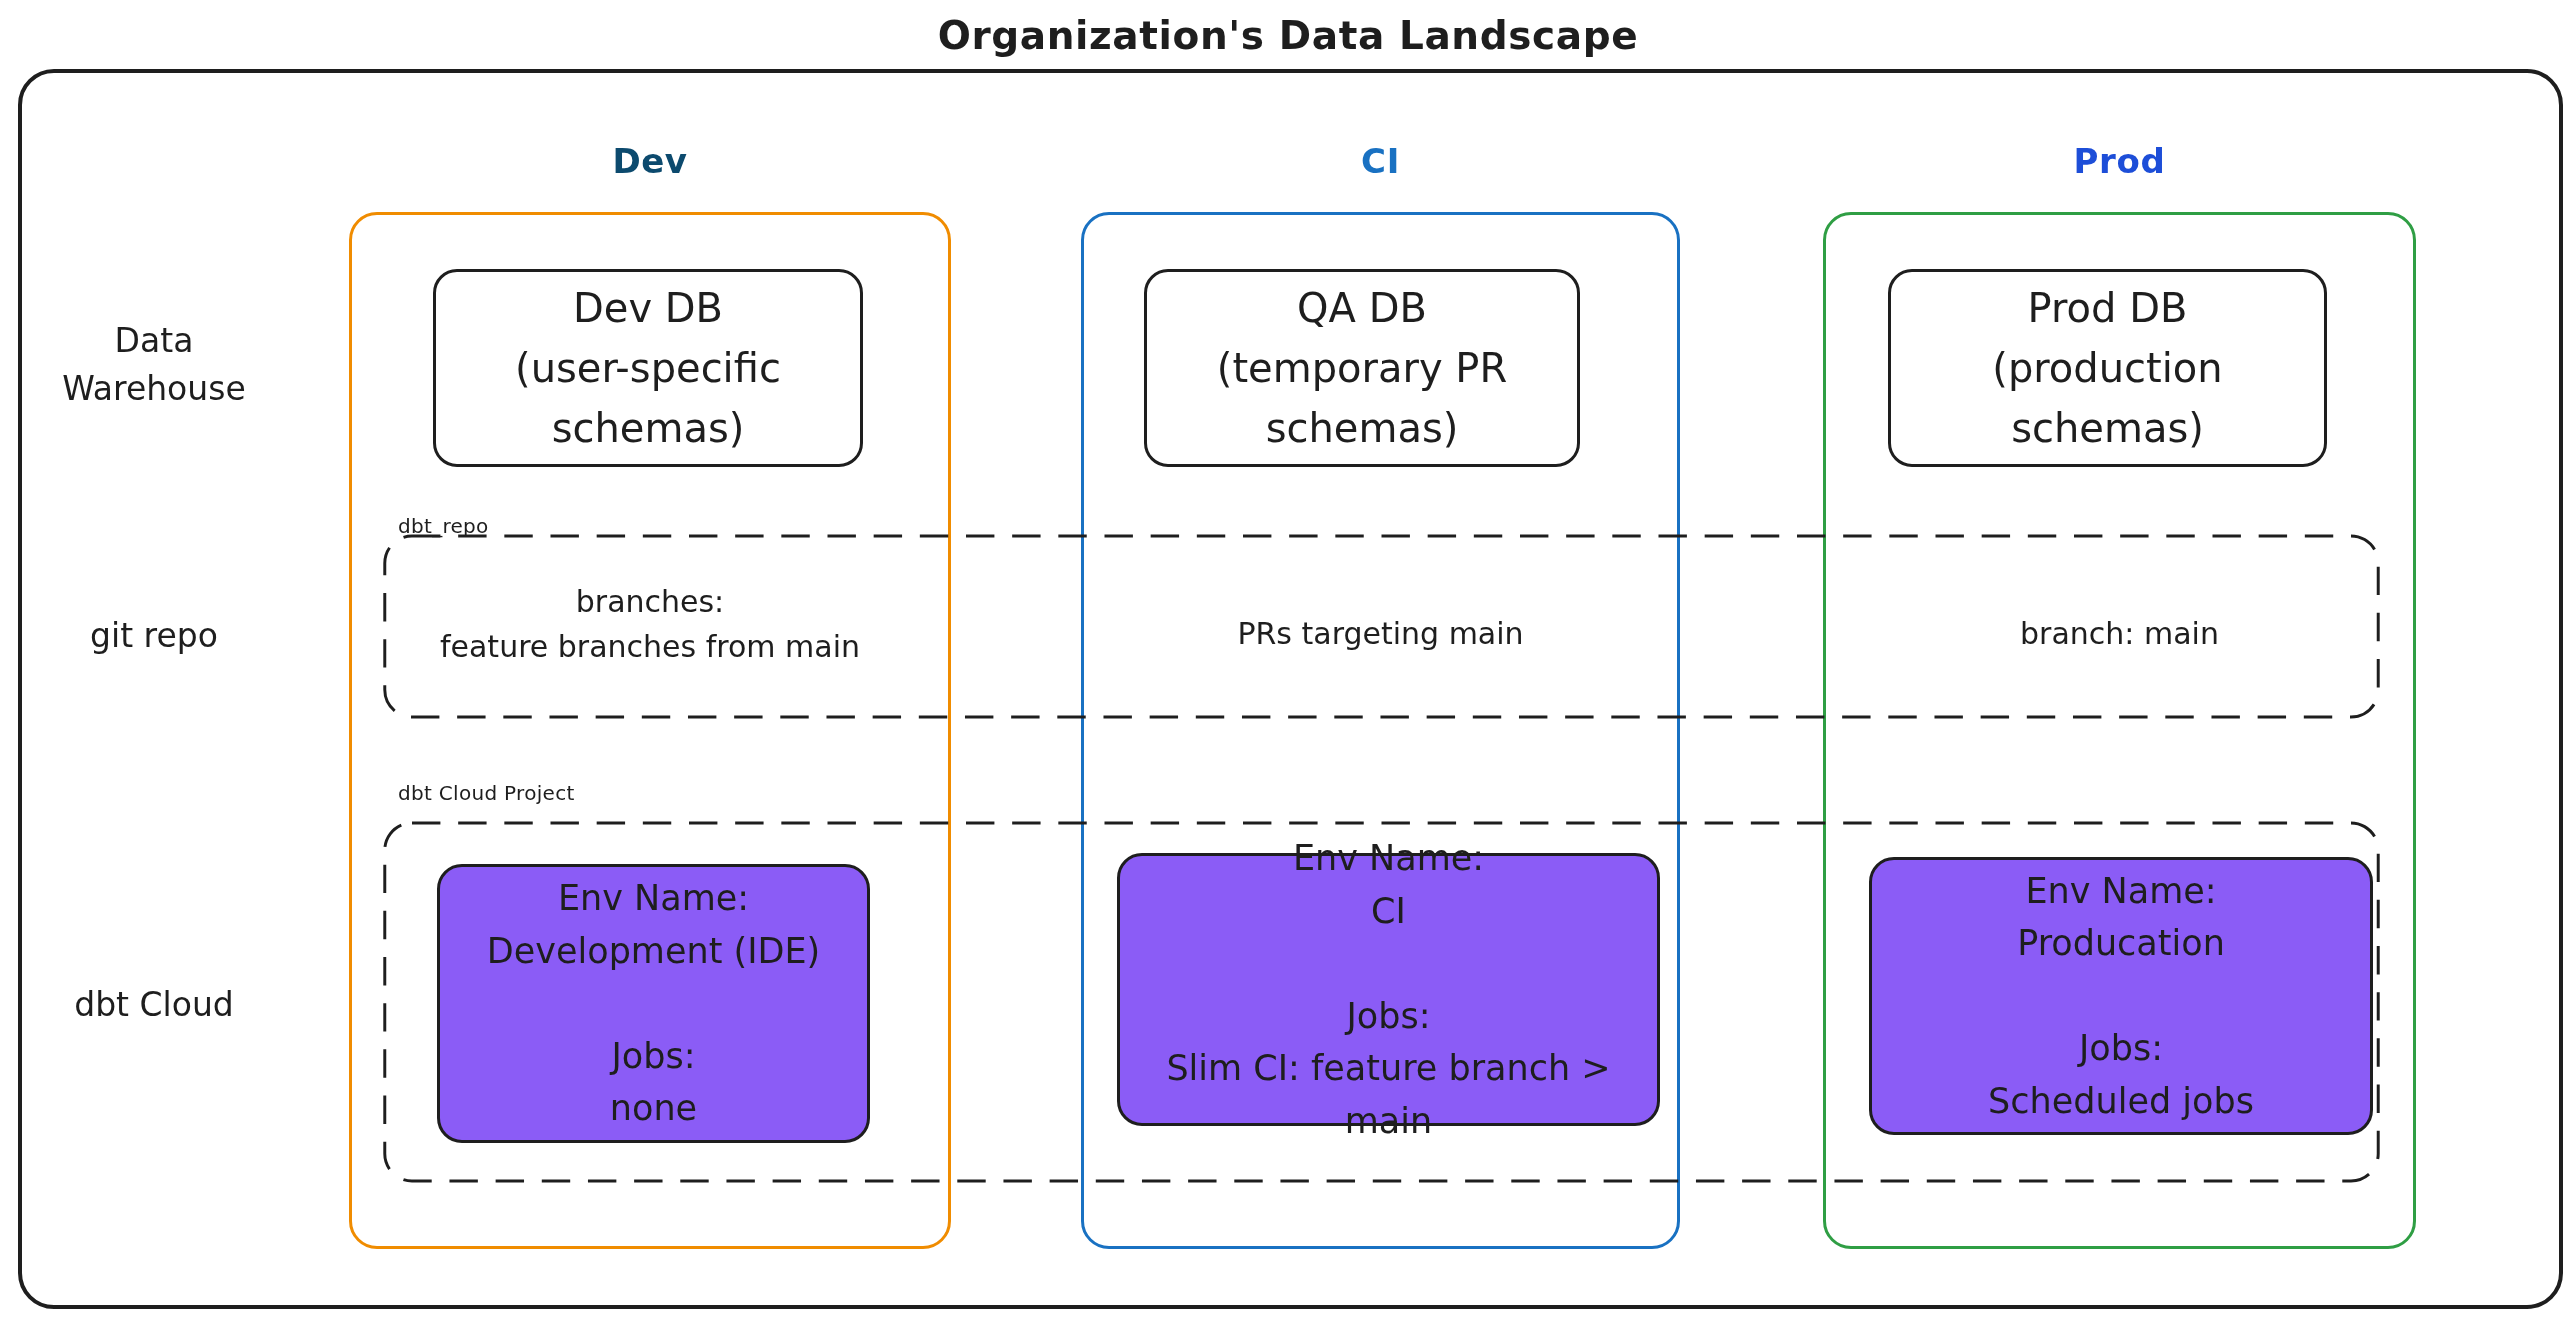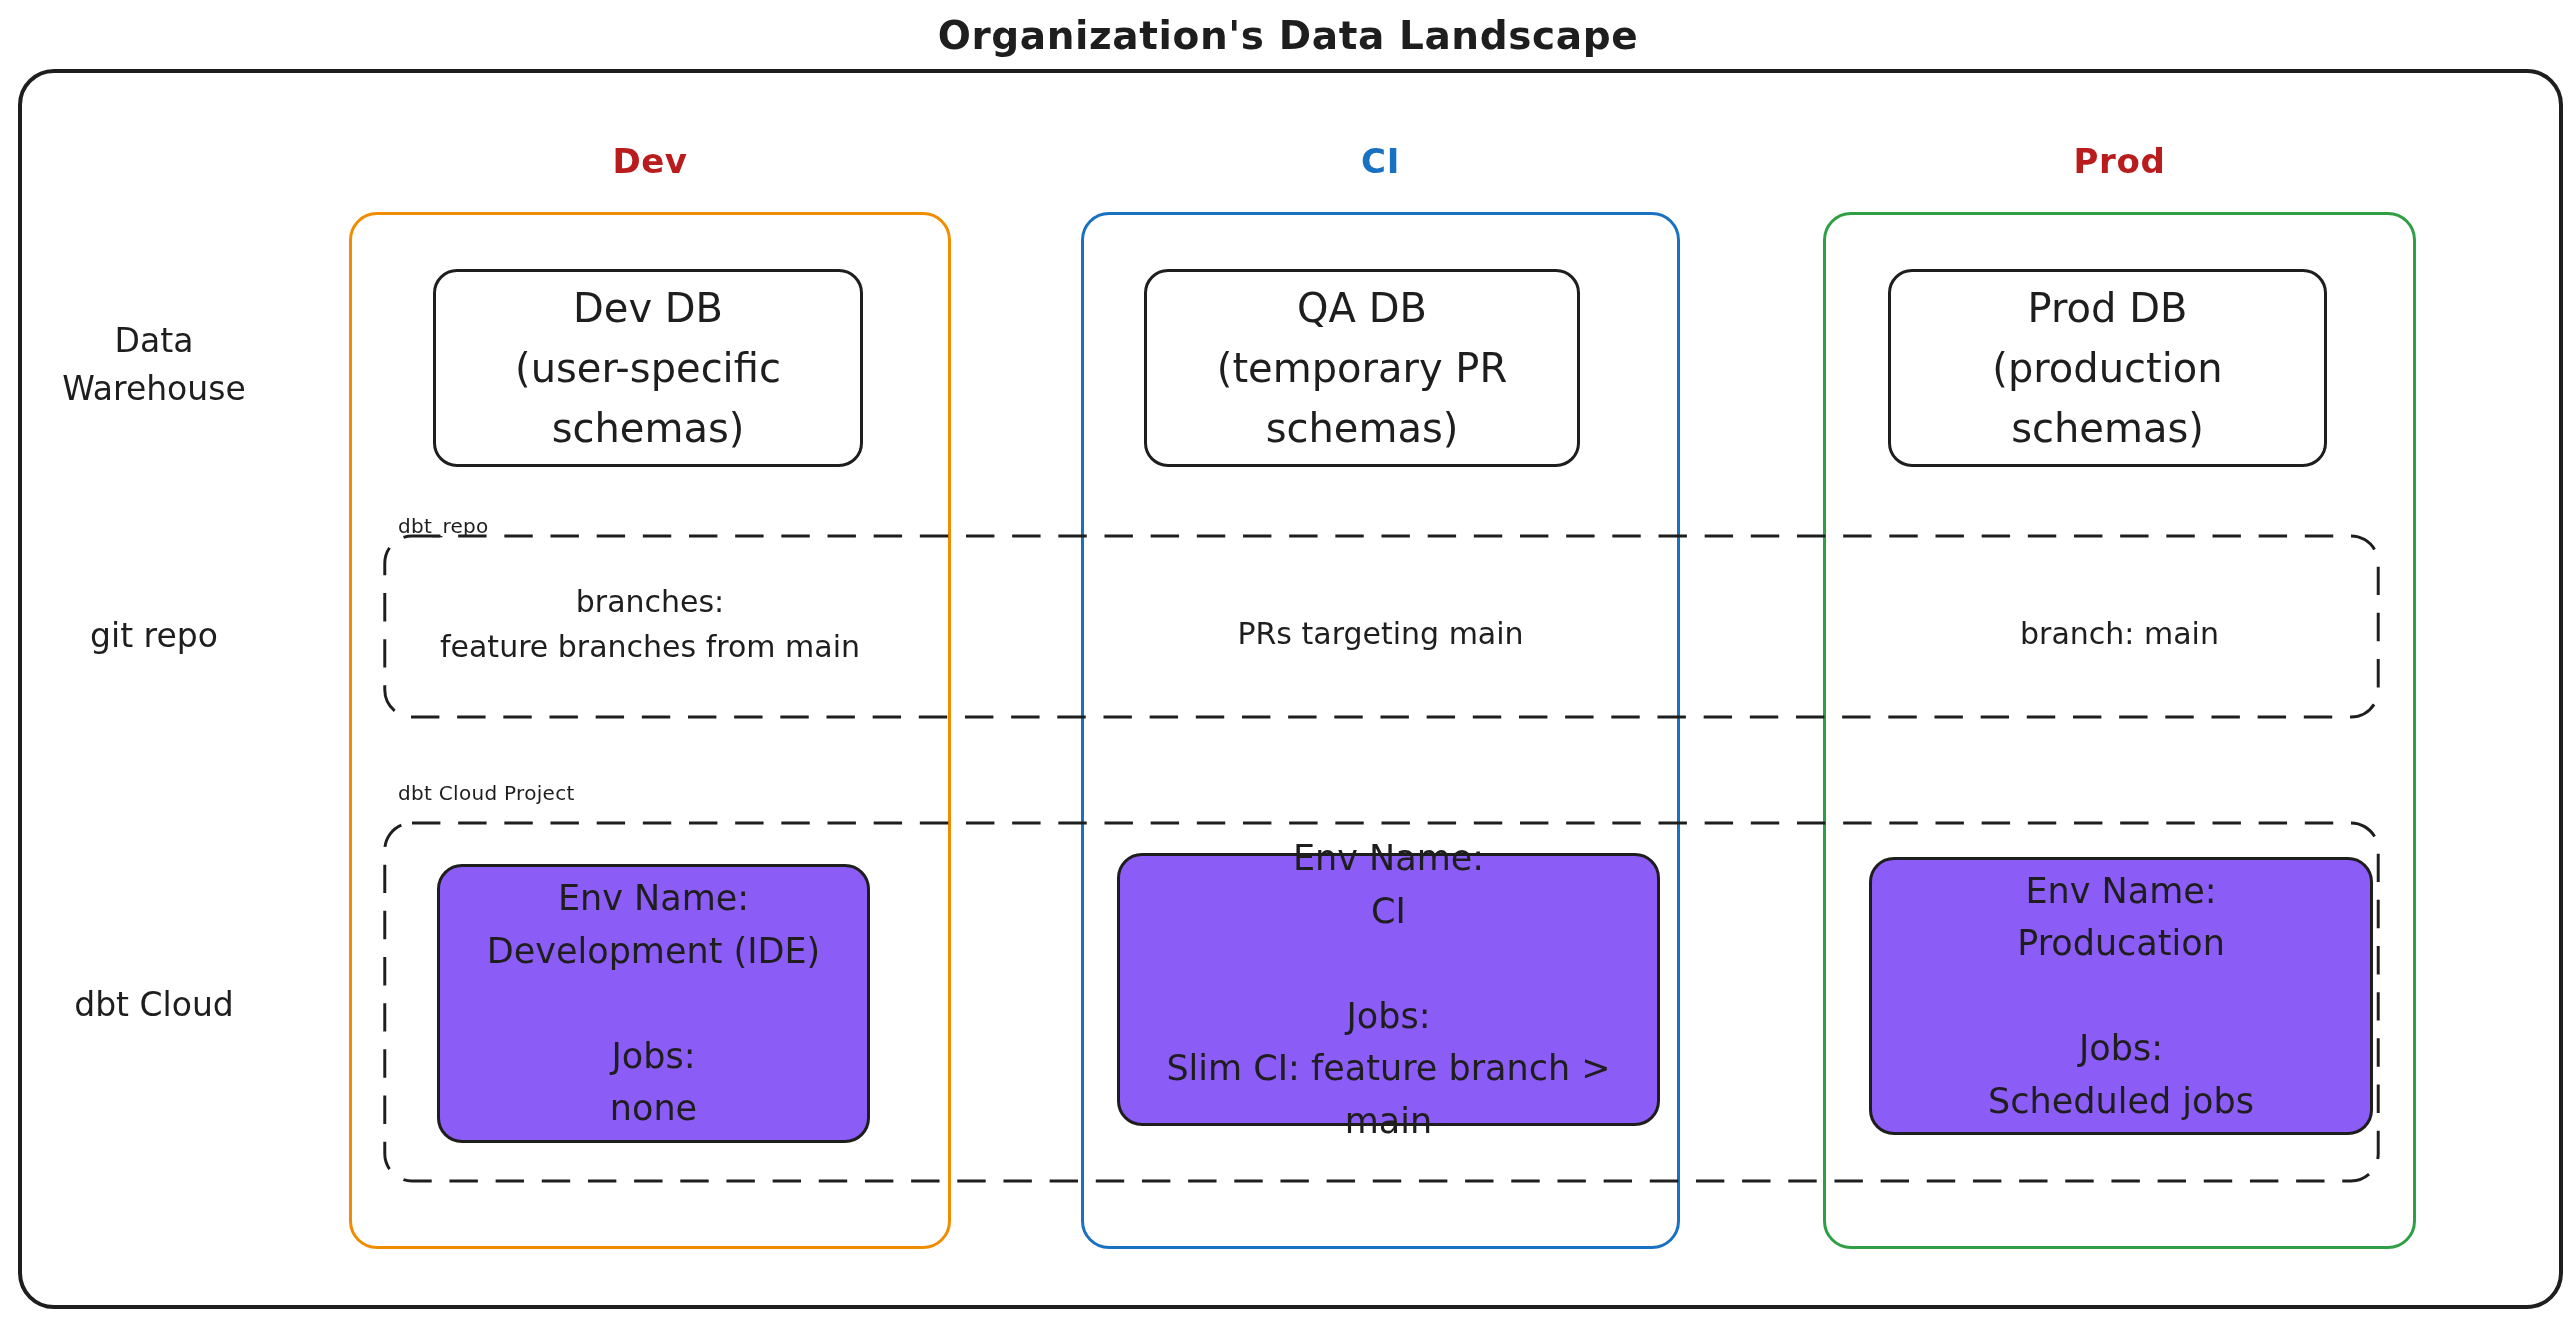--- a/index.html
+++ b/index.html
@@ -19,23 +19,23 @@
     position:absolute;top:212px;height:1037px;border-radius:28px;
     box-sizing:border-box;border:3.6px solid #000;
   }
   .col-frame.dev{left:349px;width:602px;border-color:#f08c00;}
   .col-frame.ci{left:1081px;width:599px;border-color:#1971c2;}
   .col-frame.prod{left:1823px;width:593px;border-color:#2f9e44;}
   .col-header{
     position:absolute;top:141px;height:47px;text-align:center;
     font-size:34px;font-weight:600;letter-spacing:0.6px;
   }
-  .col-header.dev{left:349px;width:602px;color:#b91c1c;}
+  .col-header.dev{left:349px;width:602px;color:#0c4a6e;}
   .col-header.ci{left:1081px;width:599px;color:#1971c2;}
-  .col-header.prod{left:1823px;width:593px;color:#b91c1c;}
+  .col-header.prod{left:1823px;width:593px;color:#1d4ed8;}
   .row-label{
     position:absolute;left:24px;width:260px;text-align:center;
     font-size:33px;line-height:1.45;white-space:pre-line;
   }
   .row-label.warehouse{top:317px;}
   .row-label.gitrepo{top:612px;}
   .row-label.dbtcloud{top:981px;}
   .db-box{
     position:absolute;top:269px;height:198px;border:3.6px solid #1e1e1e;
     border-radius:24px;box-sizing:border-box;display:flex;align-items:center;

